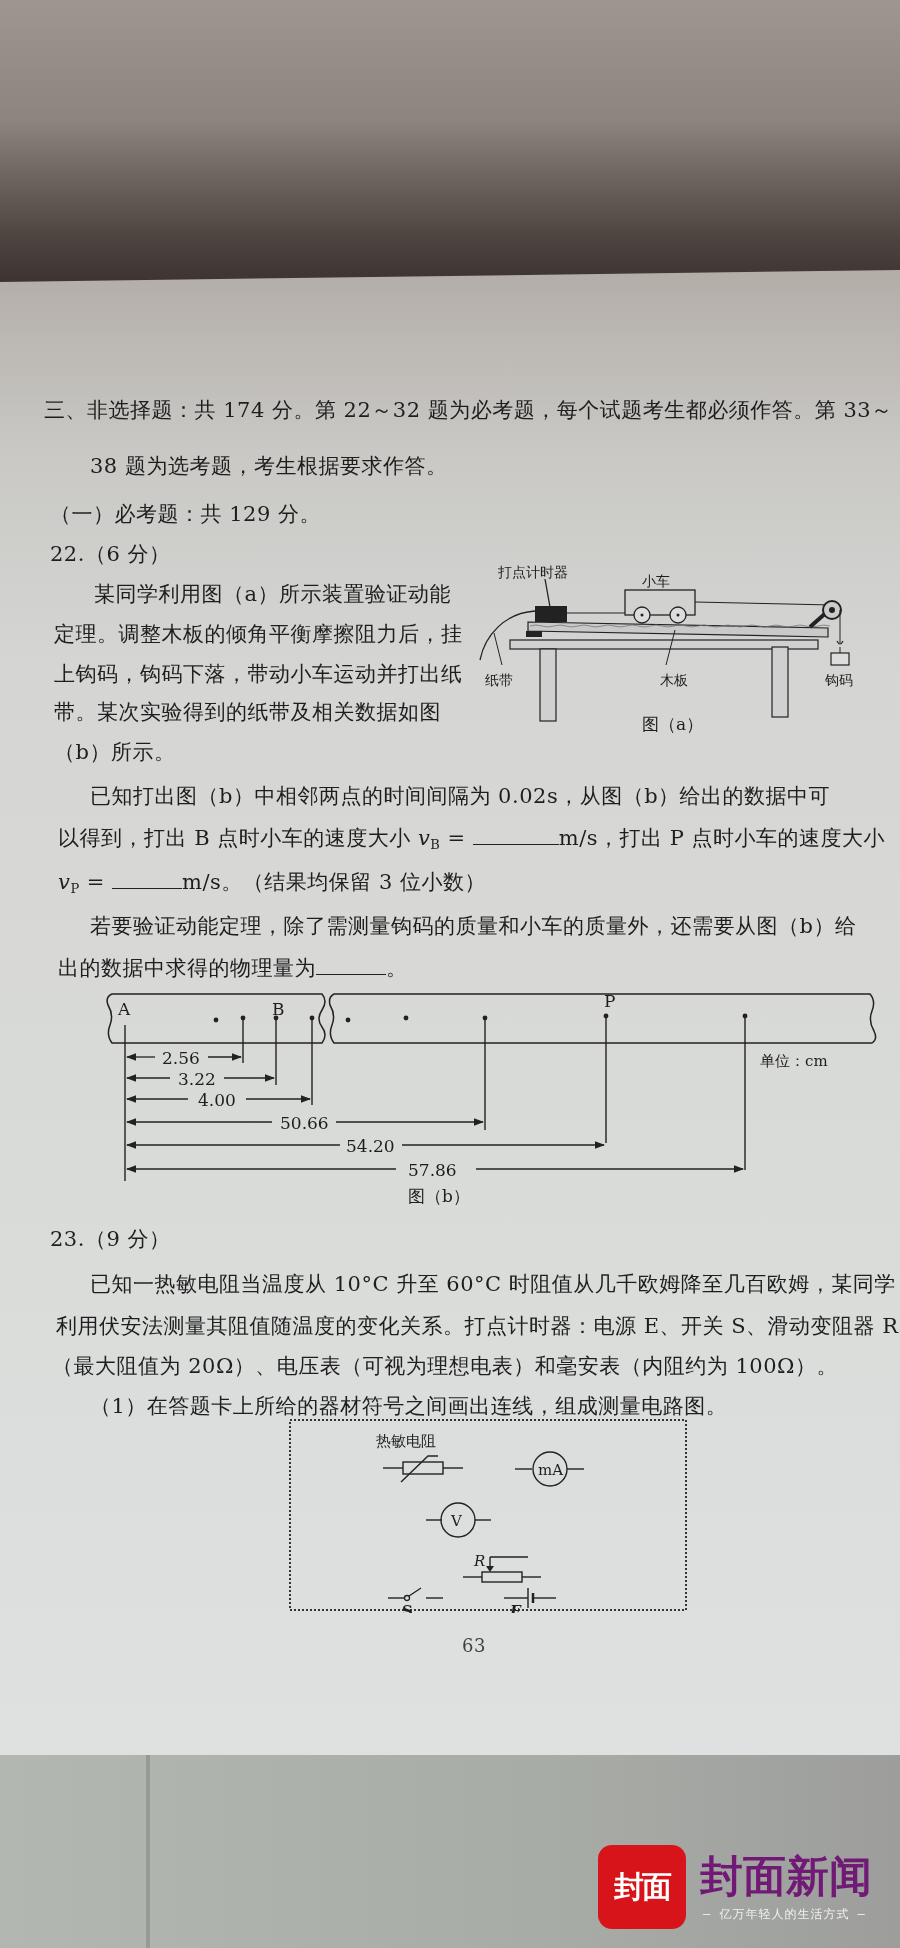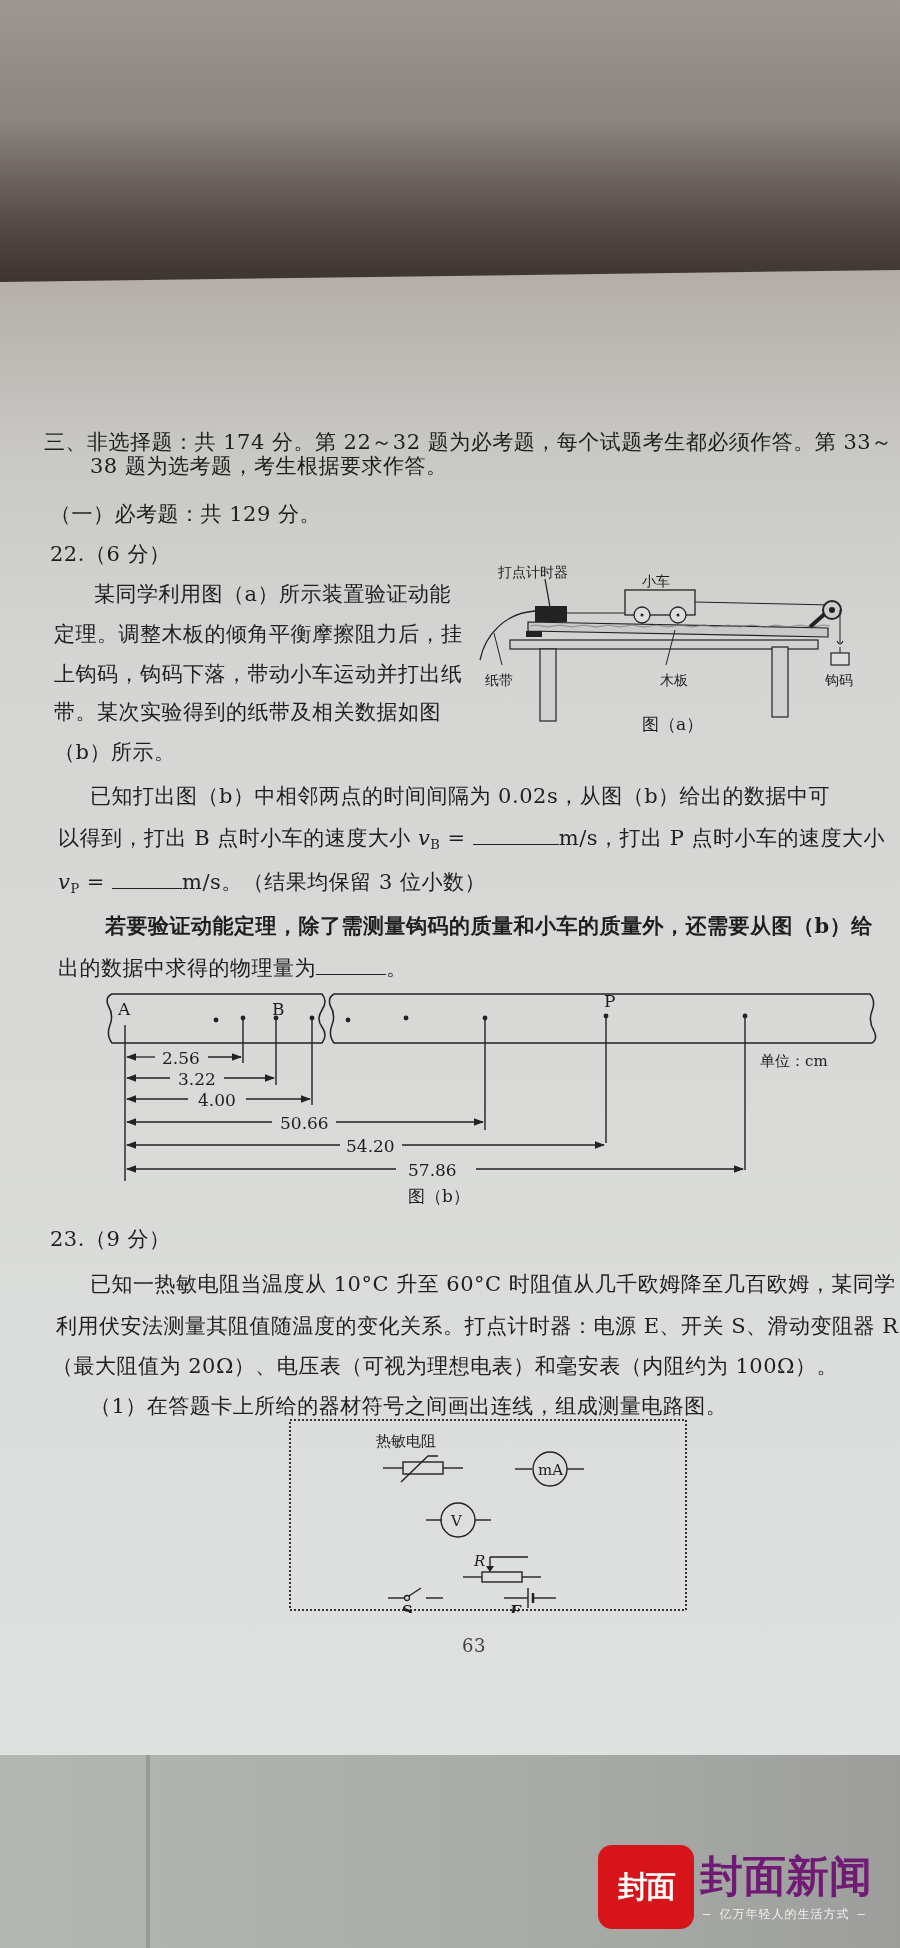--- a/index.html
+++ b/index.html
@@ -25,21 +25,21 @@
   .bottom-seam {
     position: absolute; left: 146px; top: 1755px; width: 4px; height: 193px; background: #979b96;
   }
   .txt { position: absolute; font-size: 21px; line-height: 28px; white-space: nowrap; letter-spacing: 0.5px; }
   .blank { display: inline-block; border-bottom: 1.5px solid #222; width: 86px; height: 20px; vertical-align: baseline; }
   .blank.short { width: 70px; }
   .sub { font-size: 13px; vertical-align: -4px; }
   .italic { font-style: italic; }
   svg text { font-family: "DejaVu Serif", "Liberation Serif", serif; fill: #1e1e1e; }
   .logo-box {
-    position: absolute; left: 598px; top: 1845px; width: 96px; height: 84px;
+    position: absolute; left: 598px; top: 1845px; width: 88px; height: 84px;
     background: #d8141b; border-radius: 14px;
     display: flex; align-items: center; justify-content: center;
     color: #fff; font-size: 30px; font-weight: bold; letter-spacing: -2px;
     font-family: "DejaVu Serif", serif;
   }
   .logo-name {
     position: absolute; left: 700px; top: 1848px; color: #701a75; font-size: 43px; font-weight: bold;
     letter-spacing: 0px; font-family: "DejaVu Serif", serif;
   }
   .logo-slogan {
@@ -48,21 +48,21 @@
   }
 </style>
 </head>
 <body>
 
 <div class="top-bg"></div>
 <div class="paper"></div>
 <div class="bottom-bg"></div>
 <div class="bottom-seam"></div>
 
-<div class="txt" style="left:44px; top:428px;">三、非选择题：共 174 分。第 22～32 题为必考题，每个试题考生都必须作答。第 33～</div>
+<div class="txt" style="left:44px; top:396px;">三、非选择题：共 174 分。第 22～32 题为必考题，每个试题考生都必须作答。第 33～</div>
 <div class="txt" style="left:90px; top:452px;">38 题为选考题，考生根据要求作答。</div>
 <div class="txt" style="left:50px; top:500px;">（一）必考题：共 129 分。</div>
 
 <div class="txt" style="left:50px; top:540px;">22.（6 分）</div>
 <div class="txt" style="left:94px; top:580px;">某同学利用图（a）所示装置验证动能</div>
 <div class="txt" style="left:54px; top:620px;">定理。调整木板的倾角平衡摩擦阻力后，挂</div>
 <div class="txt" style="left:54px; top:660px;text-align:center;">上钩码，钩码下落，带动小车运动并打出纸</div>
 <div class="txt" style="left:54px; top:698px;">带。某次实验得到的纸带及相关数据如图</div>
 <div class="txt" style="left:54px; top:738px;">（b）所示。</div>
 
@@ -110,21 +110,21 @@
   <text x="172" y="165" font-size="17">图（a）</text>
 </svg>
 
 <div class="txt" style="left:90px; top:782px;">已知打出图（b）中相邻两点的时间间隔为 0.02s，从图（b）给出的数据中可</div>
 <div class="txt" style="left:58px; top:824px;">
   <span>以得到，打出 B 点时小车的速度大小 </span><span class="italic">v</span><span class="sub">B</span><span> = </span><span class="blank"></span><span>m/s，打出 P 点时小车的速度大小</span>
 </div>
 <div class="txt" style="left:58px; top:868px;">
   <span class="italic">v</span><span class="sub">P</span><span> = </span><span class="blank short"></span><span>m/s。（结果均保留 3 位小数）</span>
 </div>
-<div class="txt" style="left:105px; top:912px;font-weight:bold;">若要验证动能定理，除了需测量钩码的质量和小车的质量外，还需要从图（b）给</div>
+<div class="txt" style="left:90px; top:912px;">若要验证动能定理，除了需测量钩码的质量和小车的质量外，还需要从图（b）给</div>
 <div class="txt" style="left:58px; top:954px;">
   <span>出的数据中求得的物理量为</span><span class="blank short"></span><span>。</span>
 </div>
 
 <svg style="position:absolute; left:100px; top:985px;" width="780" height="235" viewBox="0 0 780 235">
   <defs>
     <marker id="arr" markerWidth="8" markerHeight="6" refX="7" refY="3" orient="auto">
         <path d="M0,0 L8,3 L0,6 z" fill="#222"></path>
       </marker>
     <marker id="arrL" markerWidth="8" markerHeight="6" refX="1" refY="3" orient="auto">

